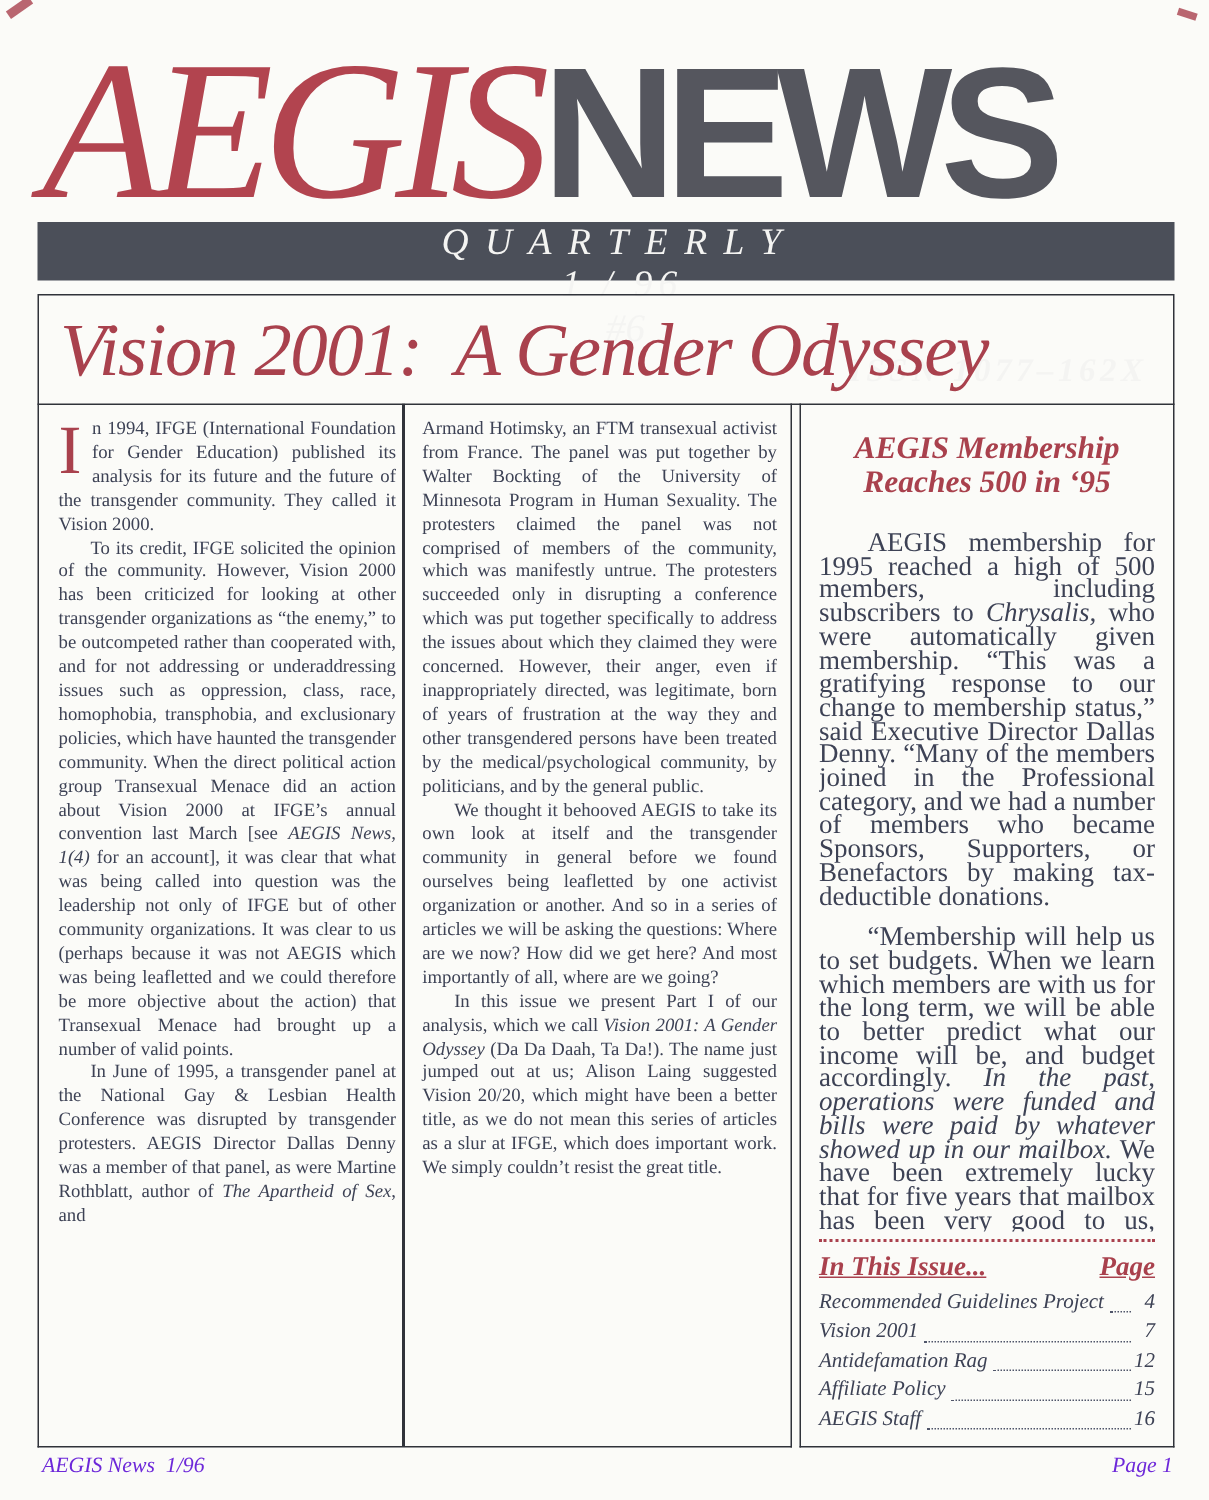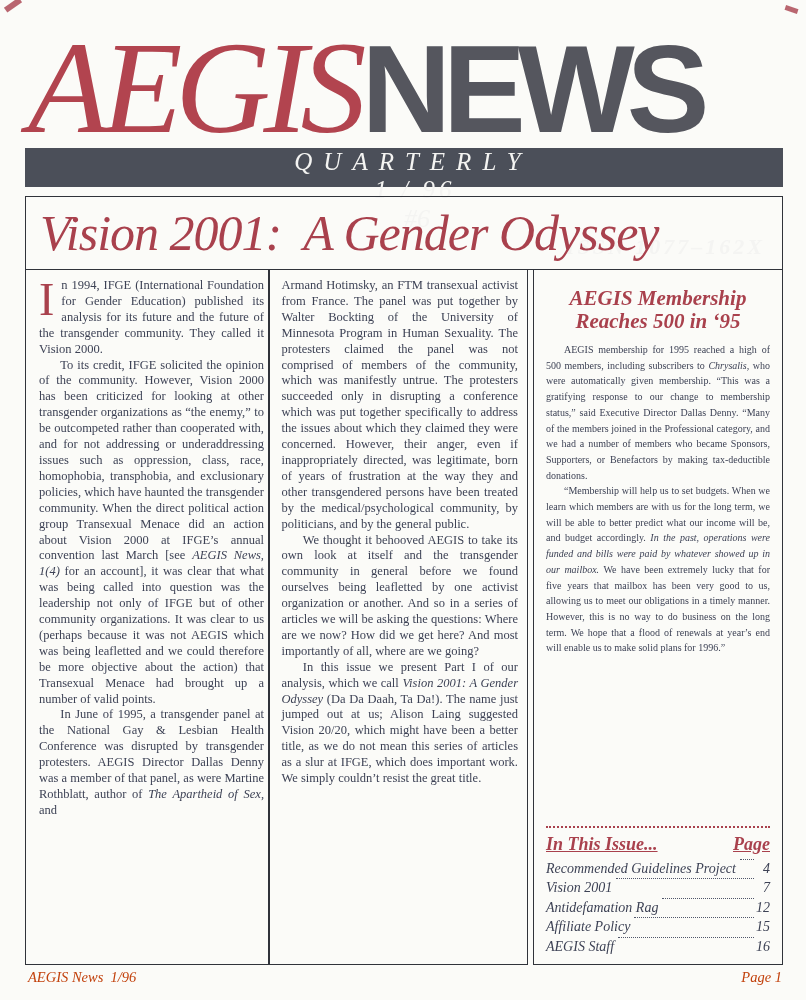--- a/index.html
+++ b/index.html
@@ -53,37 +53,37 @@
   .dropcap{float:left;font-size:46px;line-height:40px;padding:2px 7px 0 0;
     color:var(--brand-red,#a9414d);font-style:normal;}
 
   
   .box-side{position:absolute;left:533px;top:269px;width:250px;height:696px;box-sizing:border-box;
     border:1.5px solid var(--border-dark,#30333a);border-top:none;
     display:flex;flex-direction:column;padding:4px 12px 8px;overflow:hidden;}
   .side-heading{margin:14px 0 9px;text-align:center;color:var(--brand-red,#a9414d);
     font-style:italic;font-weight:bold;font-size:21px;line-height:23px;}
   .side-paras{flex:1 1 auto;overflow:hidden;}
-  .side-paras .para{font-size:10px;line-height:15.7px;text-indent:1.8em;}
+  .side-paras .para{font-size:18px;line-height:15.7px;text-indent:1.8em;margin-top:12px;}
   .side-paras .para:first-child{text-indent:1.8em;}
 
   
   .toc{flex:0 0 auto;padding-top:5px;}
   .toc-rule{border-top:2.5px dotted var(--brand-red,#a9414d);margin-bottom:6px;}
   .toc-head{display:flex;justify-content:space-between;align-items:baseline;
     color:var(--brand-red,#a9414d);font-weight:bold;font-style:italic;font-size:18px;margin-bottom:4px;text-decoration:underline;}
-  .toc-row{display:flex;align-items:flex-start;font-style:italic;font-size:14px;
+  .toc-row{display:flex;align-items:flex-end;font-style:italic;font-size:14px;
     line-height:19.5px;color:var(--body-text,#3d4255);}
   .toc-label{white-space:nowrap;}
   .toc-dots{flex:1;border-bottom:1.8px dotted #50566a;margin:0 2px 3px 4px;min-width:8px;}
   .toc-page{text-align:right;min-width:14px;}
 
   
   .footer{position:absolute;top:969px;left:28px;width:754px;display:flex;
-    justify-content:space-between;font-style:italic;font-size:14.5px;color:#c2410c;white-space:pre;}
+    justify-content:space-between;font-style:italic;font-size:14.5px;color:#6d28d9;white-space:pre;}
 </style>
 </head>
 <body>
 
 <div class="page">
 
   <div class="corner corner-left"></div>
   <div class="corner corner-right"></div>
 
   <header class="masthead">

